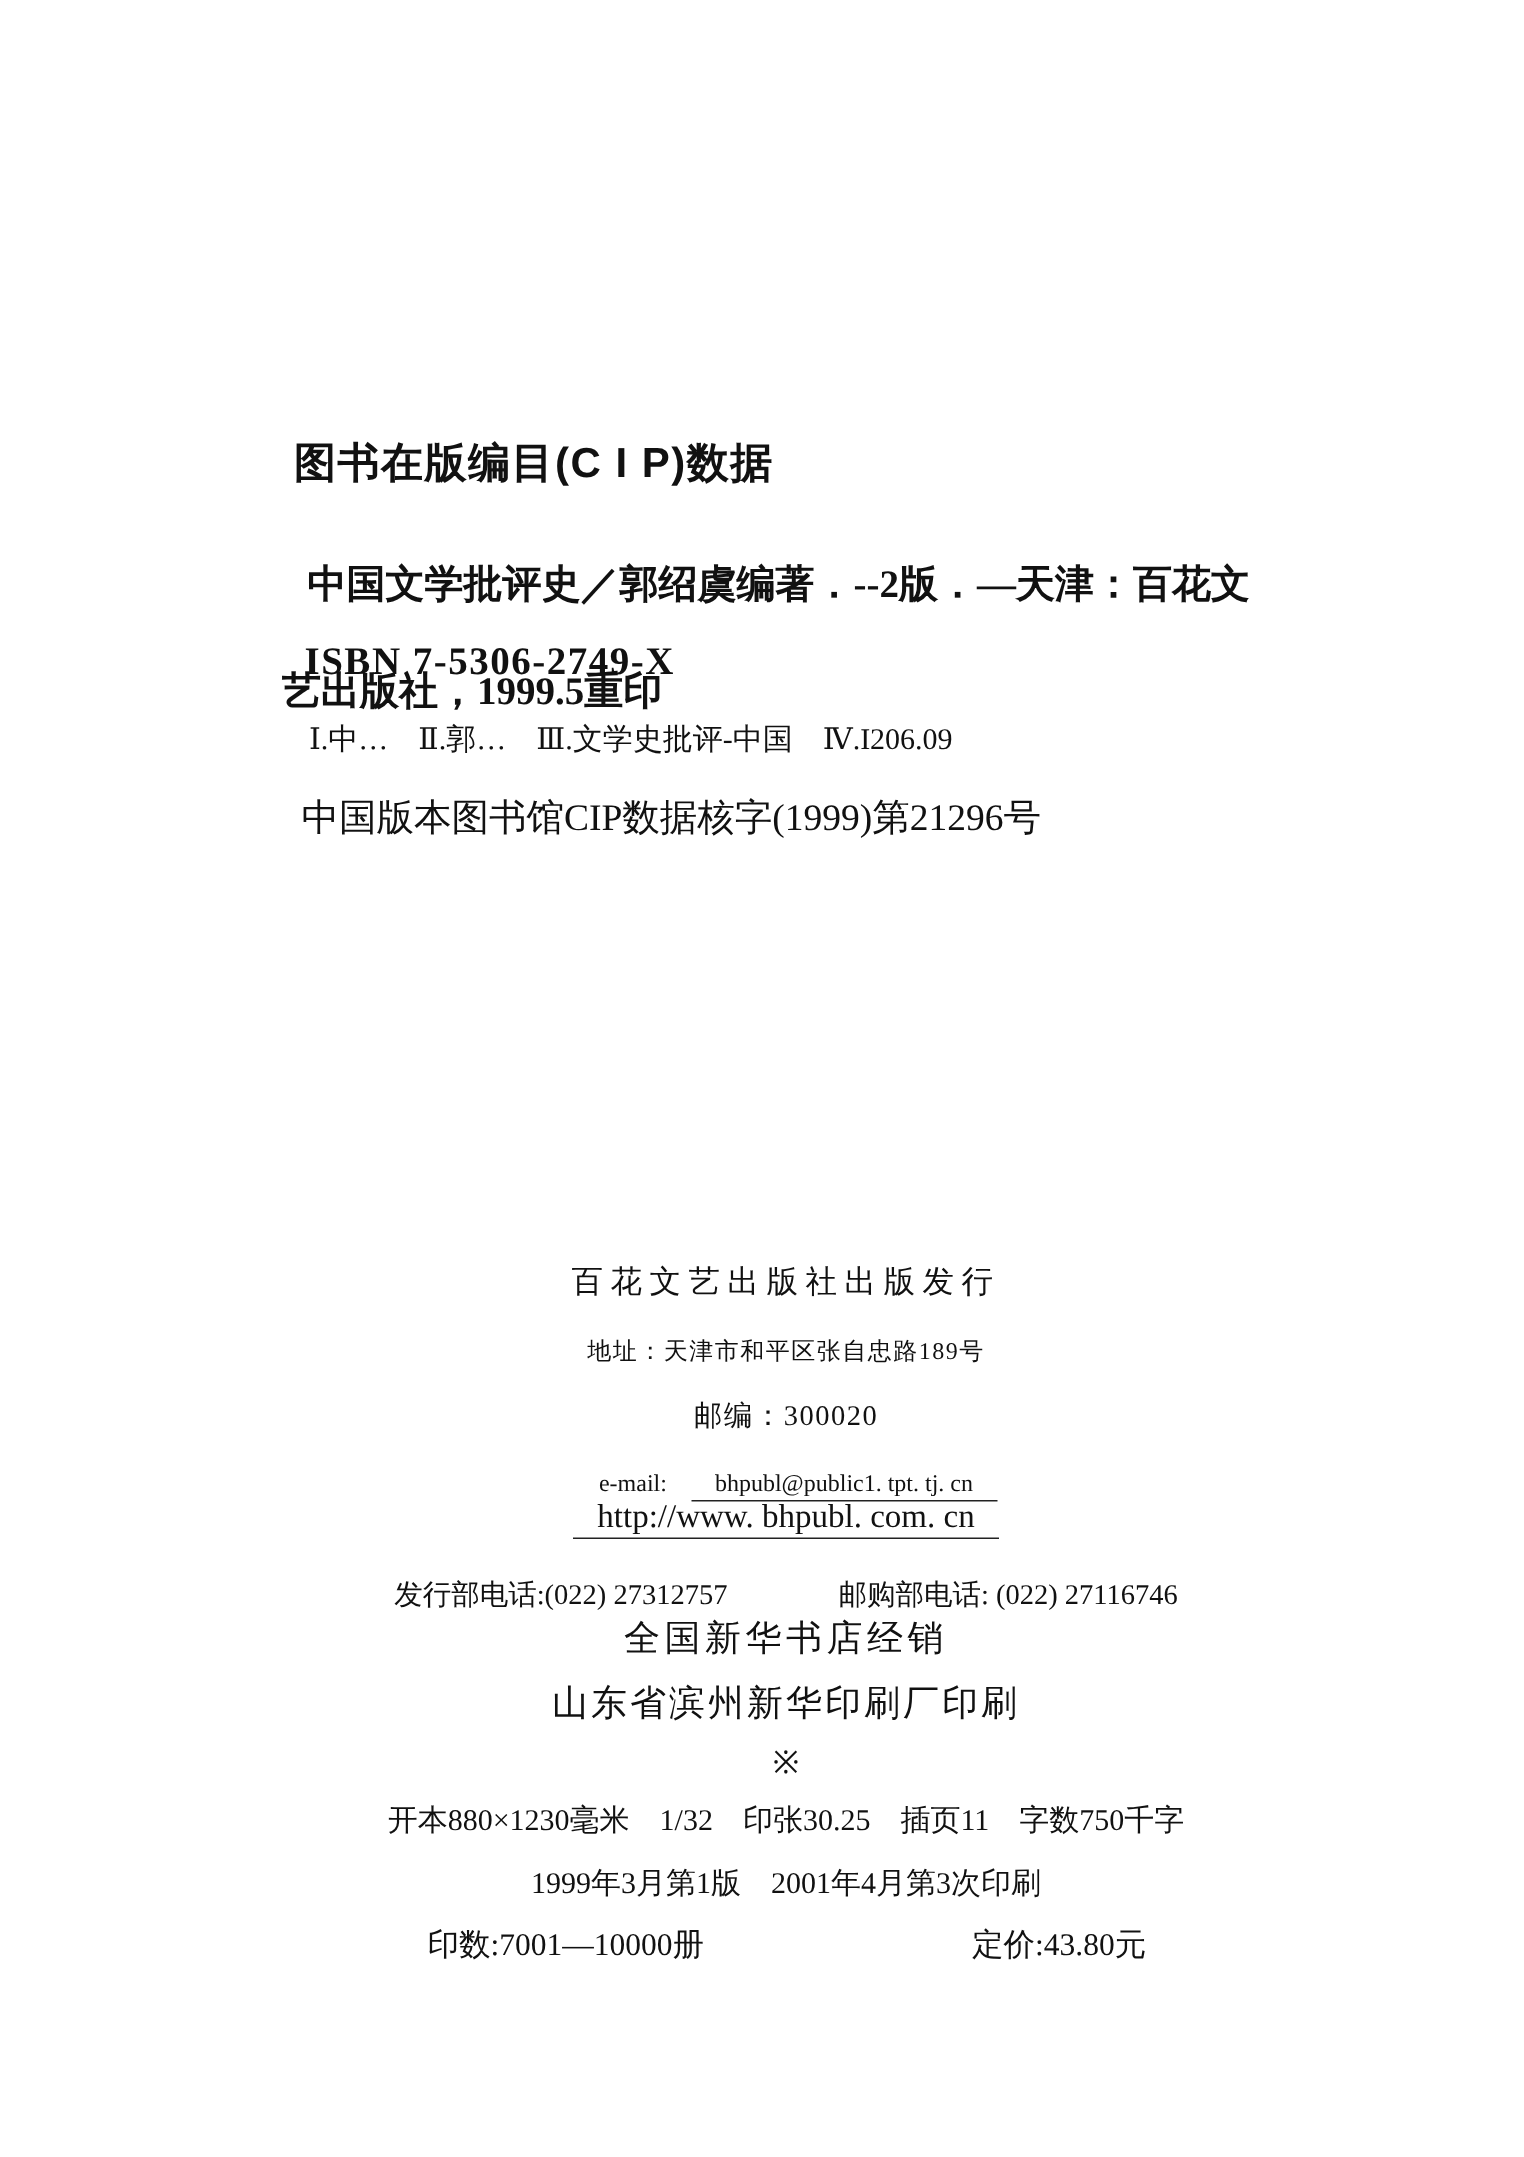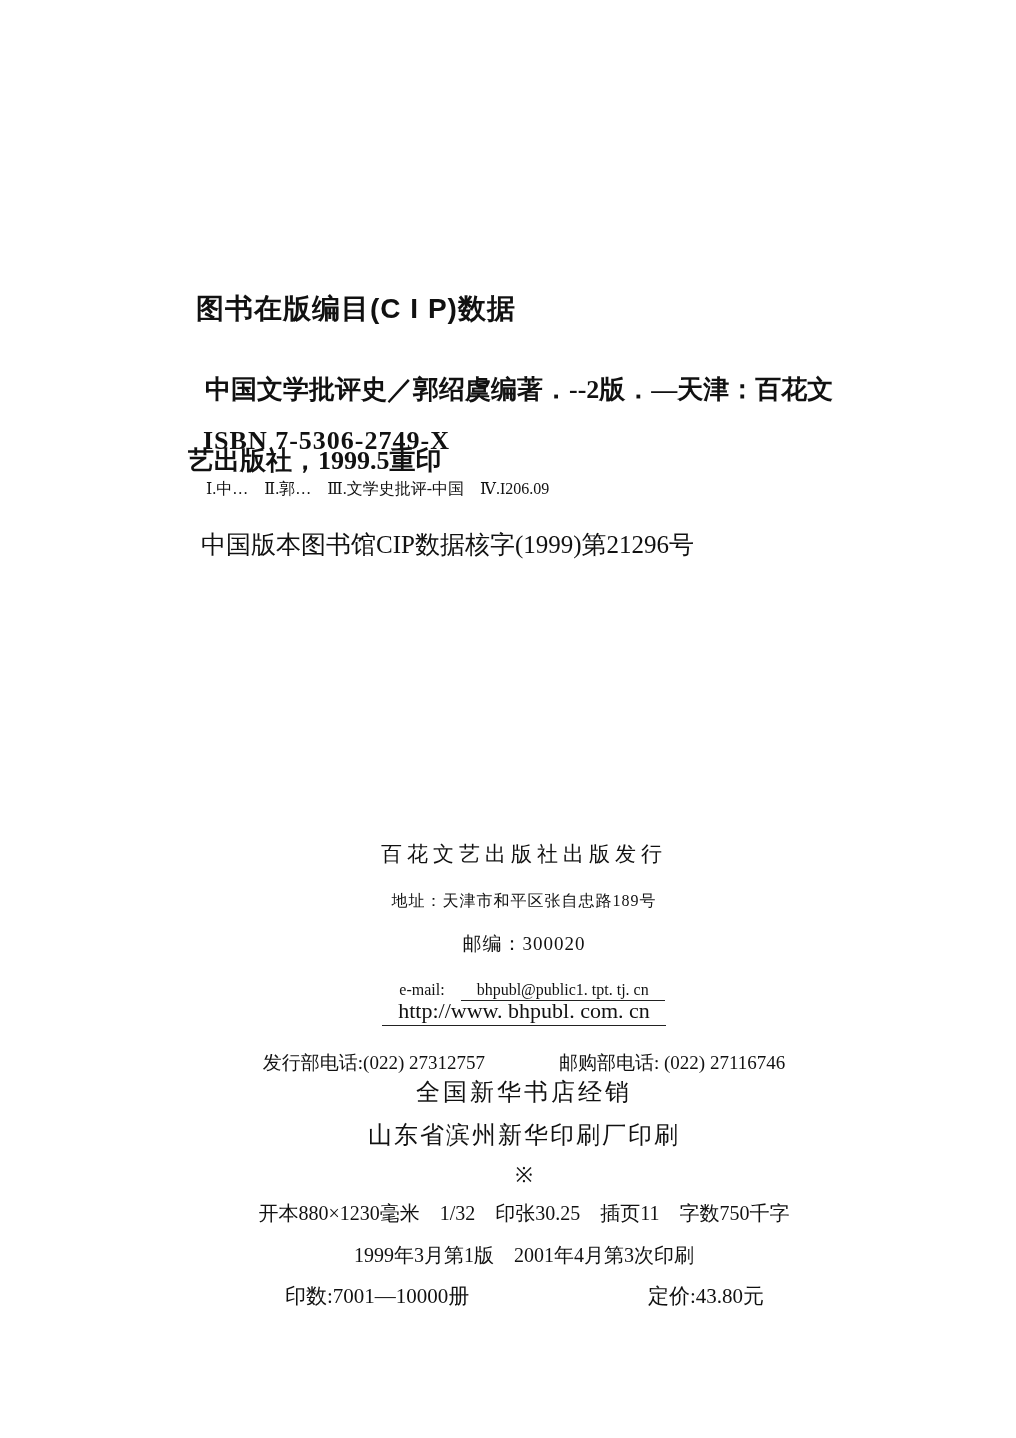--- a/index.html
+++ b/index.html
@@ -31,21 +31,21 @@
     left: 140px; top: 322px;
     width: 760px;
     font-size: 26px;
     line-height: 39px;
     white-space: normal;
     font-weight: bold;
   }
   .cip-entry .line1 { display: block; padding-left: 33px; }
   .cip-entry .line2 { display: block; }
   .isbn-line { left: 171px; top: 394px; font-size: 26px; letter-spacing: 1px; font-weight: bold; }
-  .cip-tracing { left: 174px; top: 447px; font-size: 16px; }
+  .cip-tracing { left: 174px; top: 447px; font-size: 20px; }
   .cip-record { left: 169px; top: 496px; font-size: 25px; }
 
   .publisher-line { top: 808px; font-size: 21px; letter-spacing: 5px; }
   .address-line { top: 859px; font-size: 16px; letter-spacing: 1px; }
   .postcode-line { top: 899px; font-size: 19px; letter-spacing: 1px; }
   .email-line { top: 921px; font-size: 16px; margin-top: 28px; }
   .email-line .u, .website-line .u {
     border-bottom: 1.5px solid #222;
     padding-bottom: 2px;
   }

